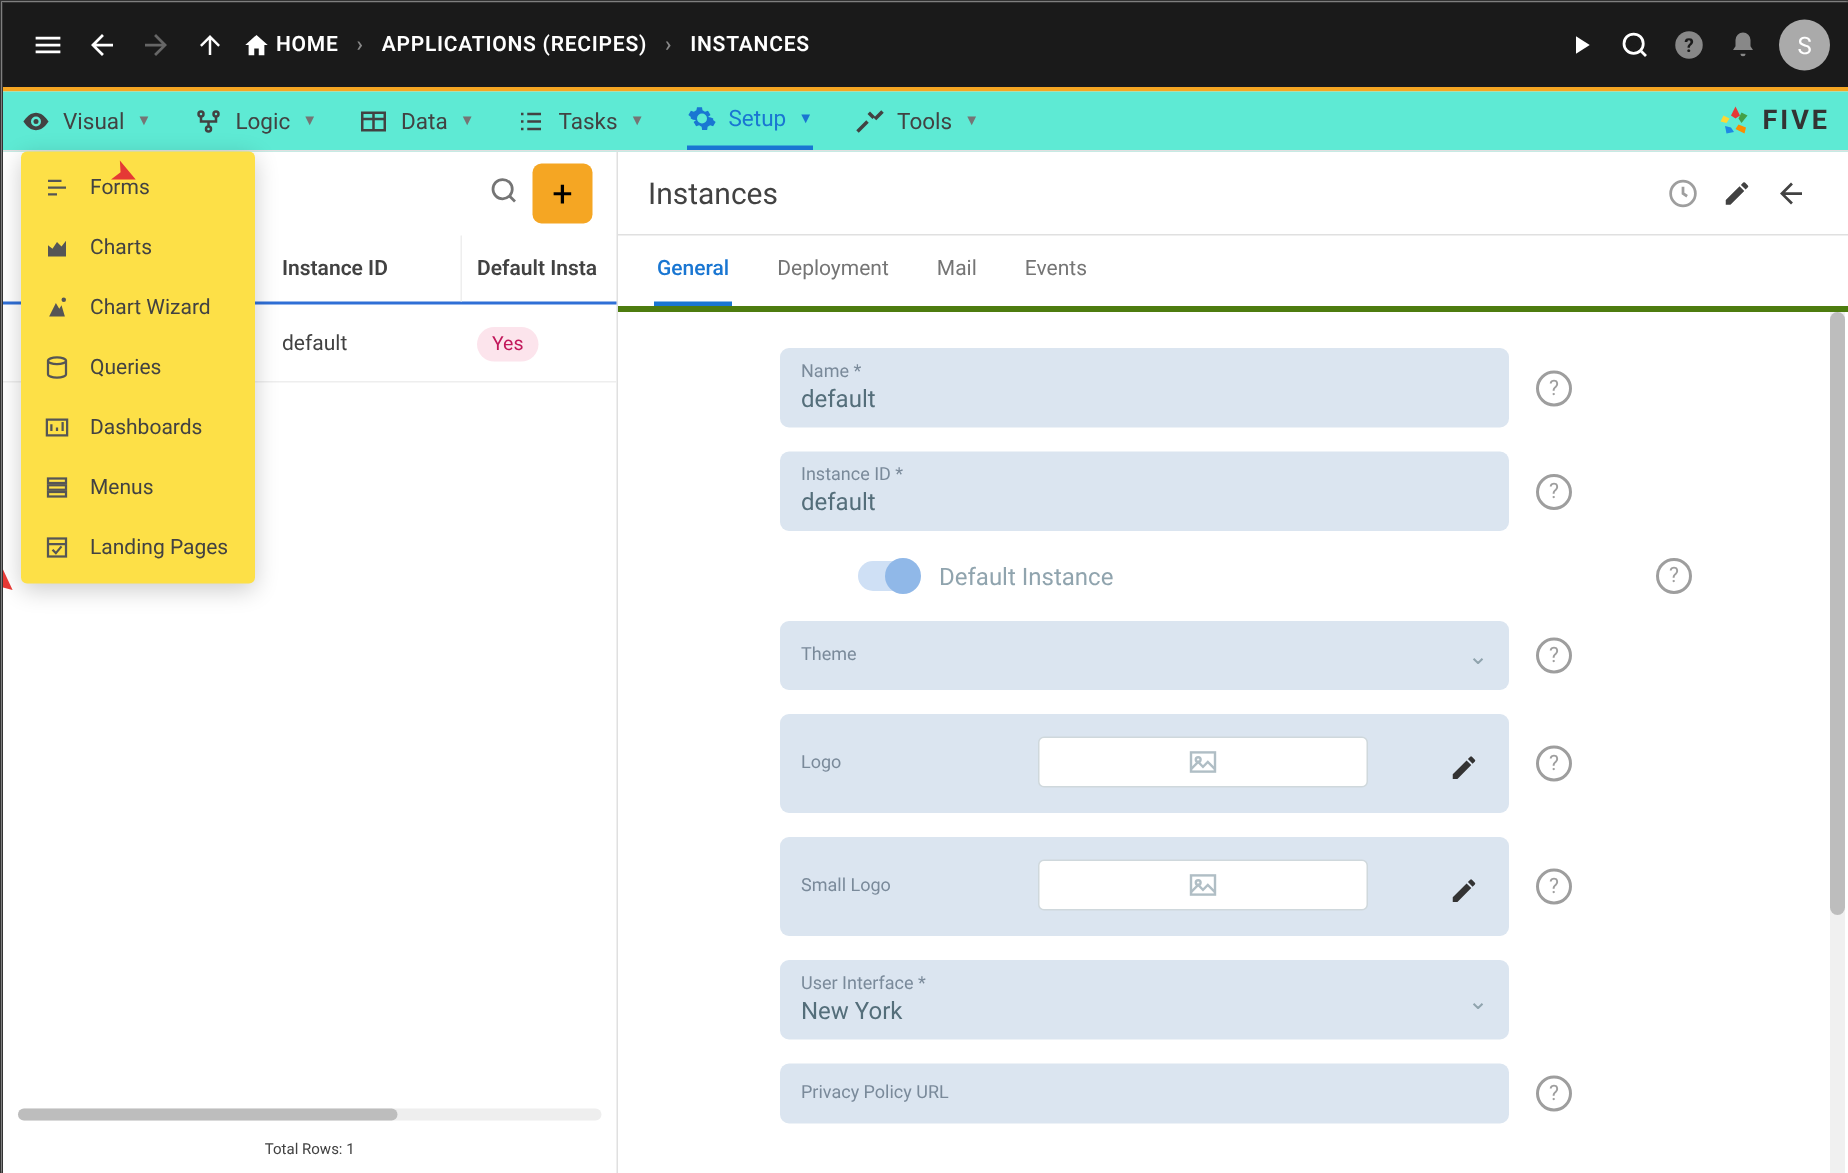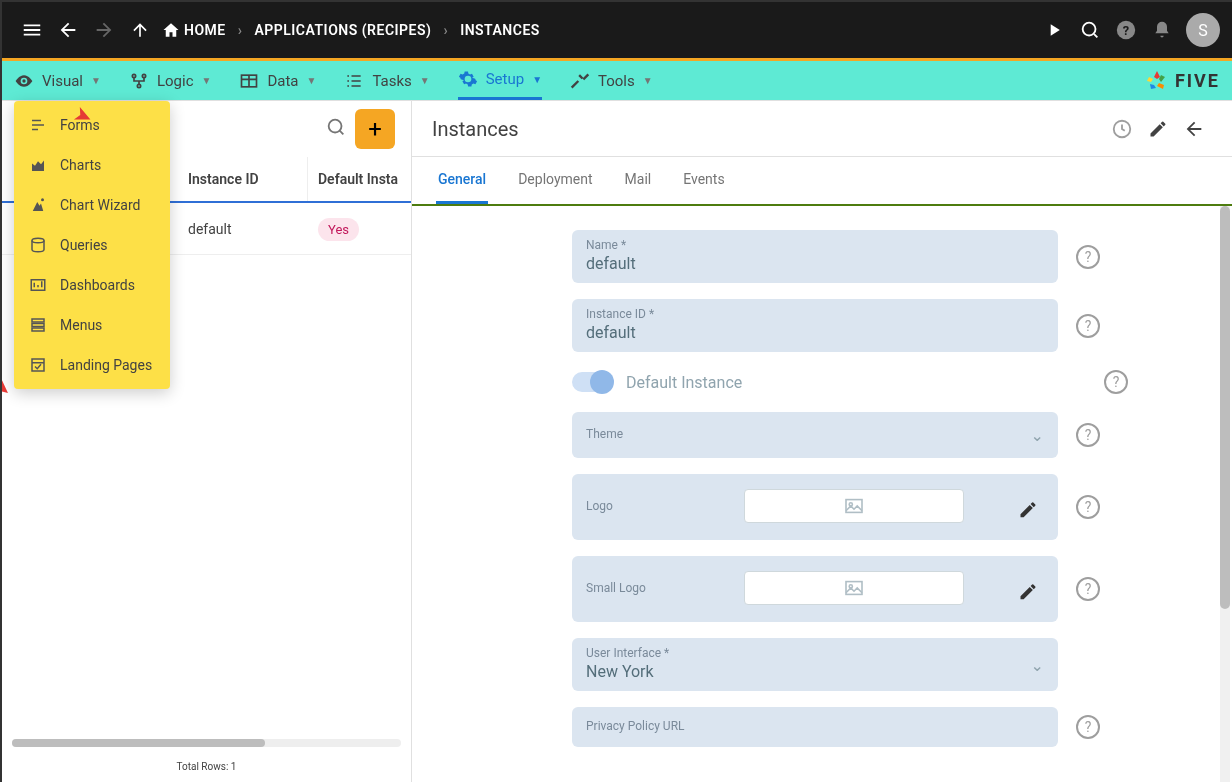--- a/index.html
+++ b/index.html
@@ -36,25 +36,25 @@
 .scroll-hint::before { content:''; position:absolute; left:0; top:0; width:65%; height:100%; background:#bdbdbd; border-radius:4px; }
 .dropdown { position: absolute; top: 0; left: 12px; width: 156px; background: #fde047; box-shadow: 0 4px 16px rgba(0,0,0,0.2); border-radius: 4px; z-index: 50; padding: 4px 0; }
 .dd-item { display: flex; align-items: center; gap: 12px; padding: 10px 14px; font-size: 14px; color: #424242; cursor: pointer; }
 .dd-item.sel { background: #eeeeee; }
 .dd-item .ddic { width: 20px; height: 20px; display:flex; align-items:center; justify-content:center; color:#555; }
 .rightpanel { flex: 1; display: flex; flex-direction: column; }
 .rp-header { height: 56px; display: flex; align-items: center; padding: 0 20px; border-bottom: 1px solid #e0e0e0; }
 .rp-title { font-size: 20px; color: #424242; }
 .rp-header .spacer { flex: 1; }
 .rp-ic { width: 36px; height: 36px; display:flex; align-items:center; justify-content:center; color:#9e9e9e; cursor:pointer; }
-.tabs { display: flex; gap: 28px; padding: 0 24px; border-bottom: 2px solid #4d7c0f; }
+.tabs { display: flex; gap: 28px; padding: 0 24px; border-bottom: 4px solid #4d7c0f; }
 .tab { padding: 14px 2px; font-size: 14px; color: #757575; cursor: pointer; }
 .tab.active { color: #1976d2; border-bottom: 3px solid #1976d2; font-weight:500; }
 .form-area { flex:1; overflow-y:auto; padding: 24px 40px; position:relative; }
-.form-row { display:flex; align-items:center; gap:18px; margin-bottom:16px; margin-left:120px; }
+.form-row { display:flex; align-items:center; gap:18px; margin-bottom:16px; margin-left:68px; }
 .field { width: 486px; background:#dbe5f0; border-radius:6px; padding:8px 14px 10px; position:relative; }
 .field.tall { height:66px; display:flex; align-items:center; }
 .flabel { font-size:12px; color:#7a8a9a; }
 .fvalue { font-size:16px; color:#546e7a; margin-top:2px; }
 .help { width:24px; height:24px; border:2px solid #9e9e9e; border-radius:50%; display:flex; align-items:center; justify-content:center; color:#9e9e9e; font-size:14px; cursor:pointer; }
 .toggle-row { display:flex; align-items:center; gap:14px; margin:18px 0 18px 120px; }
 .toggle { width:40px; height:20px; background:#cfe0f5; border-radius:10px; position:relative; }
 .toggle::after { content:''; position:absolute; right:-2px; top:-2px; width:24px; height:24px; background:#90b8e8; border-radius:50%; }
 .chev-down { position:absolute; right:14px; top:50%; transform:translateY(-50%); color:#90a4ae; }
 .logo-box { background:#fff; border:1px solid #cfd8dc; border-radius:4px; width:220px; height:34px; display:flex; align-items:center; justify-content:center; color:#b0bec5; margin-left:auto; margin-right:80px; }

